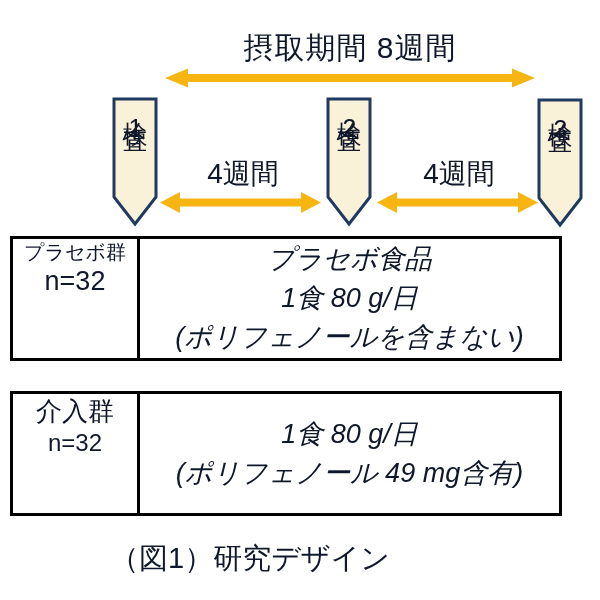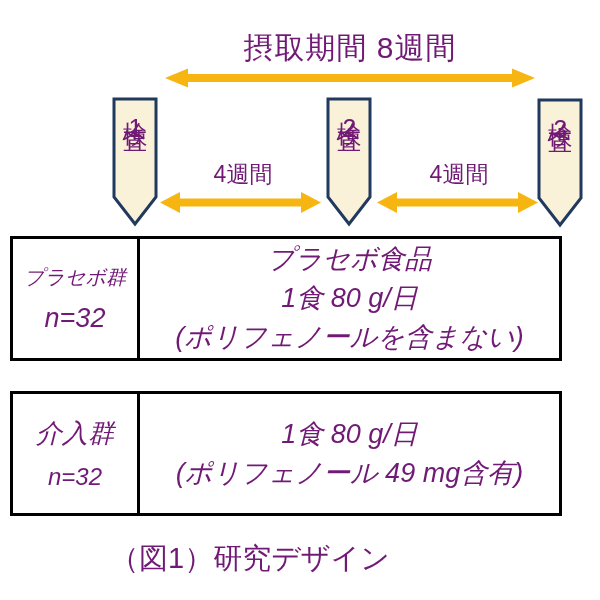--- a/index.html
+++ b/index.html
@@ -1,18 +1,18 @@
 <!DOCTYPE html>
 <html><head>
 <meta charset="utf-8">
 <style>
   html,body{margin:0;padding:0;background:#fff;}
   .fig{
     position:relative;width:600px;height:600px;background:#ffffff;
-    font-family:"Liberation Sans", sans-serif;color:#701a75;overflow:hidden;
+    font-family:"Liberation Sans", sans-serif;color:#0f172a;overflow:hidden;
   }
   .abs{position:absolute;}
   .title{
     left:165px;top:28px;width:370px;text-align:center;
     font-size:30px;font-weight:500;letter-spacing:1px;white-space:nowrap;
   }
   .top-arrow{left:165px;top:67px;}
   .short-arrow-1{left:160px;top:190px;}
   .short-arrow-2{left:377px;top:190px;}
   .arrow-fill{fill:#F7B512;}
@@ -24,35 +24,35 @@
   .banner-poly{fill:#FAF1D9;stroke:#20395E;stroke-width:3;stroke-linejoin:miter;}
   .banner-label-wrap{
     position:absolute;left:0;top:5px;width:46px;height:100px;
     display:flex;justify-content:center;align-items:flex-start;
   }
   .banner-label{
     writing-mode:vertical-lr;text-orientation:upright;
     font-size:25px;letter-spacing:6px;line-height:1;white-space:nowrap;
   }
   .interval-label{
-    top:158px;width:160px;text-align:center;font-size:23px;
+    top:158px;width:160px;text-align:center;font-size:28px;
     line-height:32px;white-space:nowrap;
   }
   .interval-1{left:163px;}
   .interval-2{left:379px;}
   .group-box{
     left:10px;width:552px;height:125px;border:3px solid #000;
     box-sizing:border-box;display:flex;background:#fff;
   }
   .group-box-1{top:236px;}
   .group-box-2{top:391px;}
   .cell-left{
     width:124px;border-right:3px solid #000;box-sizing:content-box;
-    display:flex;flex-direction:column;justify-content:center;align-items:center;
-    gap:12px;flex:0 0 124px;font-style:italic;
+    display:flex;flex-direction:column;justify-content:flex-start;align-items:center;
+    gap:0;flex:0 0 124px;
   }
   .cell-right{
     flex:1;display:flex;flex-direction:column;justify-content:center;
     align-items:center;text-align:center;font-style:italic;
   }
   .cell-right .food-line{font-size:27px;line-height:39px;white-space:nowrap;}
   .g1-name{font-size:20px;}
   .g1-n{font-size:27px;}
   .g2-name{font-size:26px;}
   .g2-n{font-size:24px;}

